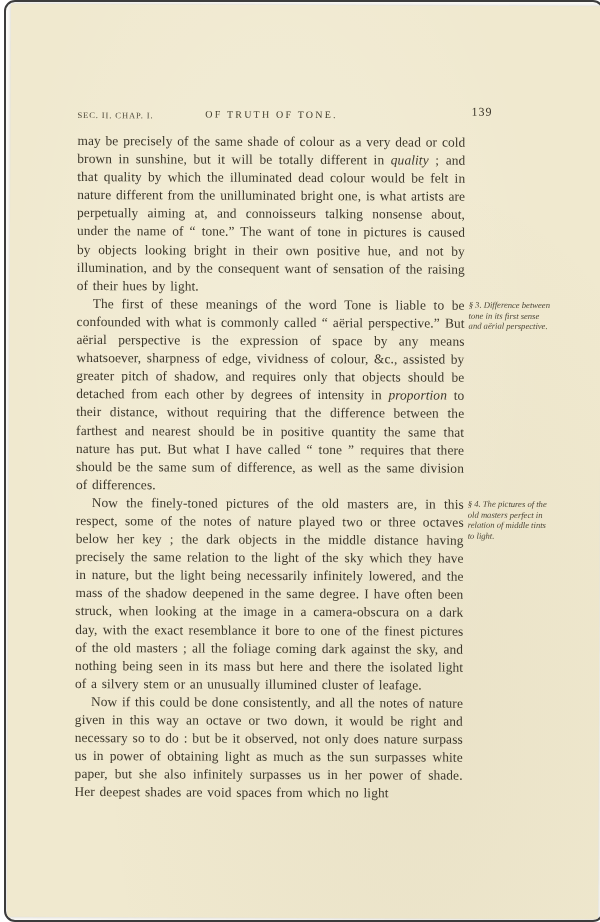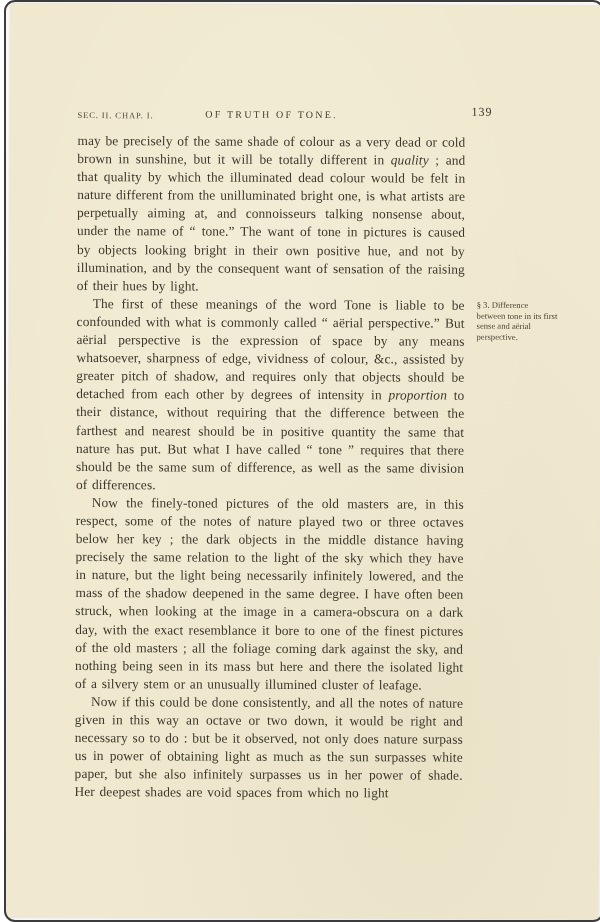--- a/index.html
+++ b/index.html
@@ -78,26 +78,27 @@
     font-size: 13.4px;
     line-height: 18.1px;
     text-align: justify;
     word-spacing: 1.2px;
     letter-spacing: 0.1px;
   }
   .para.indent { text-indent: 16px; }
   .para i { font-style: italic; }
   .sidenote {
     width: 82px;
-    margin-left: 12px;
+    margin-left: 4px;
     padding-top: 3px;
     font-size: 8.6px;
     line-height: 10.8px;
     color: #4b4536;
     text-align: left;
+    font-style: italic;
   }
 </style>
 </head>
 <body>
 
 <div class="frame">
   <div class="paper">
 
     <div class="running-head">
       <span class="rh-left">SEC. II. CHAP. I.</span>
@@ -112,20 +113,21 @@
         <div class="sidenote"></div>
       </div>
 
       <div class="para-row">
         <p class="para indent"><span>The first of these meanings of the word Tone is liable to be confounded with what is commonly called “ aërial perspective.” But aërial perspective is the expression of space by any means whatsoever, sharpness of edge, vividness of colour, &amp;c., assisted by greater pitch of shadow, and requires only that objects should be detached from each other by degrees of intensity in </span><i>proportion</i><span> to their distance, without requiring that the difference between the farthest and nearest should be in positive quantity the same that nature has put.  But what I have called “ tone ” requires that there should be the same sum of difference, as well as the same division of differences.</span></p>
         <div class="sidenote">§ 3. Difference between tone in its first sense and aërial perspective.</div>
       </div>
 
       <div class="para-row">
         <p class="para indent"><span>Now the finely-toned pictures of the old masters are, in this respect, some of the notes of nature played two or three octaves below her key ; the dark objects in the middle distance having precisely the same relation to the light of the sky which they have in nature, but the light being necessarily infinitely lowered, and the mass of the shadow deepened in the same degree.  I have often been struck, when looking at the image in a camera-obscura on a dark day, with the exact resemblance it bore to one of the finest pictures of the old masters ; all the foliage coming dark against the sky, and nothing being seen in its mass but here and there the isolated light of a silvery stem or an unusually illumined cluster of leafage.</span></p>
+        <div class="sidenote">§ 4. The pictures of the old masters perfect in relation of middle tints to light.</div>
       </div>
 
       <div class="para-row">
         <p class="para indent"><span>Now if this could be done consistently, and all the notes of nature given in this way an octave or two down, it would be right and necessary so to do : but be it observed, not only does nature surpass us in power of obtaining light as much as the sun surpasses white paper, but she also infinitely surpasses us in her power of shade.  Her deepest shades are void spaces from which no light</span></p>
       </div>
 
     </div>
   </div>
 </div>
 

